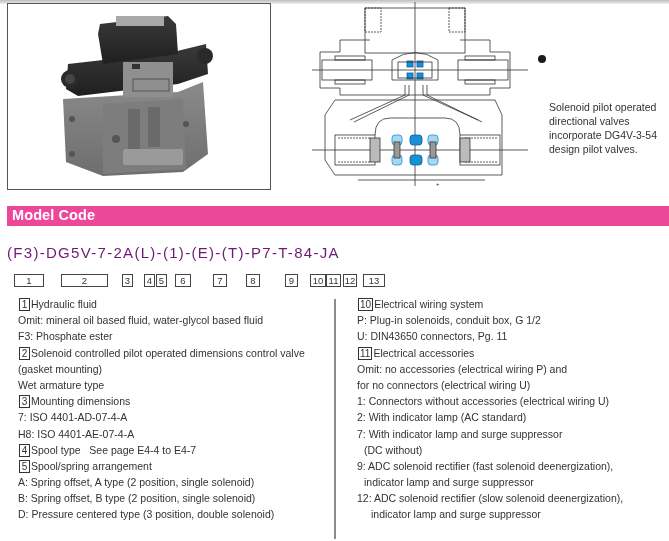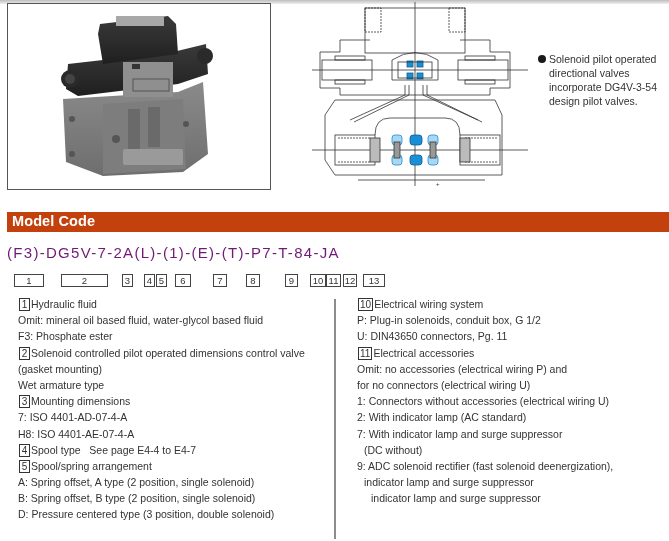--- a/index.html
+++ b/index.html
@@ -21,24 +21,24 @@
     position: absolute; left: 310px; top: 0px; width: 220px; height: 190px;
   }
   .note {
     position: absolute; left: 538px; top: 52px; width: 131px;
     font-size: 10.5px; line-height: 14px; color: #333;
   }
   .note .bullet {
     position: absolute; left: 0; top: 3px; width: 8px; height: 8px;
     border-radius: 50%; background: #1a1a1a;
   }
-  .note .txt { margin-left: 11px; display: block; }
+  .note .txt { margin-left: 11px; display: block; margin-top: 48px; }
   .section-bar {
-    position: absolute; left: 7px; top: 212px; width: 662px; height: 20px;
-    background: #c2410c;
+    position: absolute; left: 7px; top: 206px; width: 662px; height: 20px;
+    background: #ec4899;
   }
   .section-bar span {
     position: absolute; left: 5px; top: 1px;
     color: #fff; font-weight: bold; font-size: 14.5px; letter-spacing: 0.1px;
   }
   .model-code {
     position: absolute; left: 7px; top: 244px;
     font-size: 15px; letter-spacing: 1.3px; color: #701a75;
   }
   .boxes { position: absolute; left: 0; top: 274px; width: 440px; height: 14px; }
@@ -204,14 +204,15 @@
   <div class="row sub">U: DIN43650 connectors, Pg. 11</div>
   <div class="row heading"><span class="num">11</span><span>Electrical accessories</span></div>
   <div class="row sub">Omit: no accessories (electrical wiring P) and</div>
   <div class="row sub">for no connectors (electrical wiring U)</div>
   <div class="row sub">1: Connectors without accessories (electrical wiring U)</div>
   <div class="row sub">2: With indicator lamp (AC standard)</div>
   <div class="row sub">7: With indicator lamp and surge suppressor</div>
   <div class="row sub2">(DC without)</div>
   <div class="row sub">9: ADC solenoid rectifier (fast solenoid deenergization),</div>
   <div class="row sub2">indicator lamp and surge suppressor</div>
+  <div class="row sub">12: ADC solenoid rectifier (slow solenoid deenergization),</div>
   <div class="row sub3">indicator lamp and surge suppressor</div>
 </div>
 
 </body></html>

